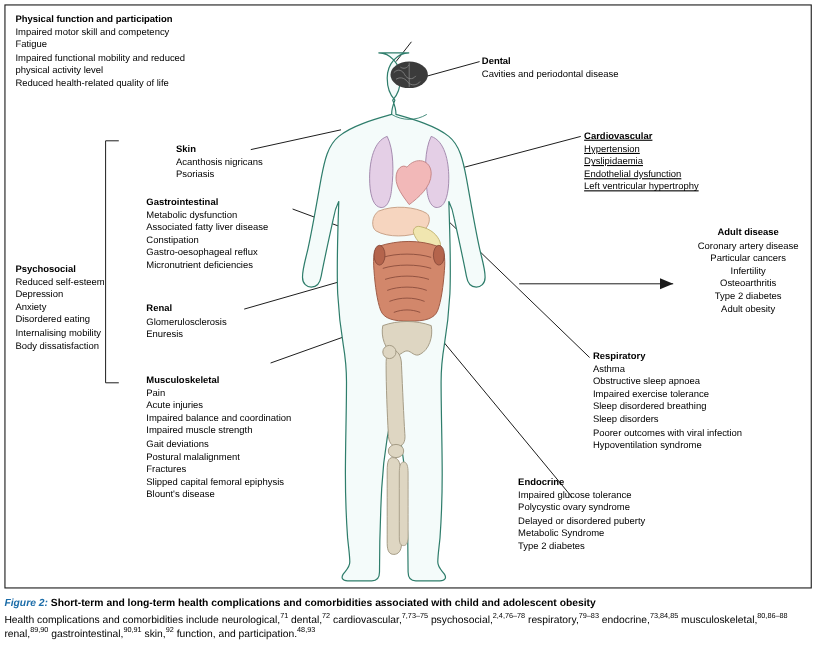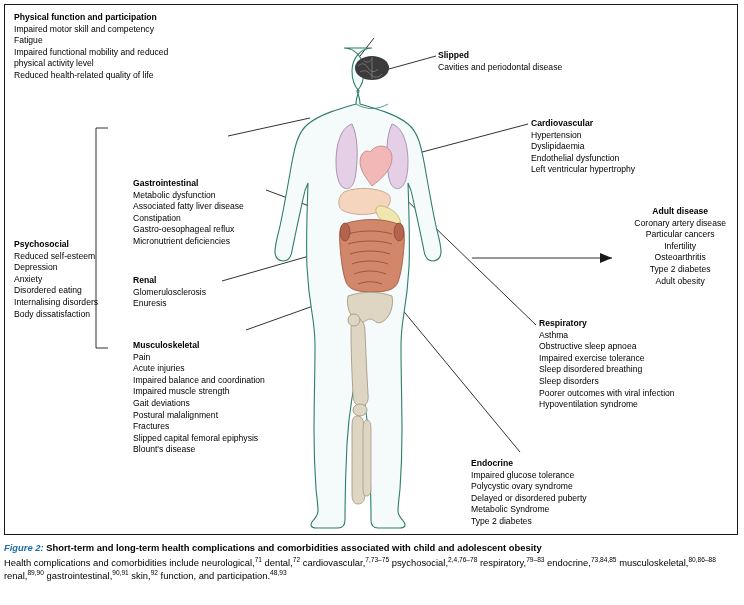--- a/index.html
+++ b/index.html
@@ -218,32 +218,37 @@
     <span class="hd">Physical function and participation</span>
     <span class="it">Impaired motor skill and competency</span>
     <span class="it">Fatigue</span>
     <span class="it">Impaired functional mobility and reduced</span>
     <span class="it">physical activity level</span>
     <span class="it">Reduced health-related quality of life</span>
   </div>
 
 
   <div class="block" style="left:438px; top:50px;">
-    <span class="hd">Slipped</span>
+    <span class="hd">Dental</span>
     <span class="it">Cavities and periodontal disease</span>
   </div>
 
-  <div class="block" style="left:531px; top:118px;">
+  <div class="block" style="left:531px; top:118px;text-decoration:underline;">
     <span class="hd">Cardiovascular</span>
     <span class="it">Hypertension</span>
     <span class="it">Dyslipidaemia</span>
     <span class="it">Endothelial dysfunction</span>
     <span class="it">Left ventricular hypertrophy</span>
   </div>
 
+  <div class="block" style="left:160px; top:130px;">
+    <span class="hd">Skin</span>
+    <span class="it">Acanthosis nigricans</span>
+    <span class="it">Psoriasis</span>
+  </div>
 
   <div class="block" style="left:133px; top:275px;">
     <span class="hd">Renal</span>
     <span class="it">Glomerulosclerosis</span>
     <span class="it">Enuresis</span>
   </div>
 
   <div class="block" style="left:133px; top:178px;">
     <span class="hd">Gastrointestinal</span>
     <span class="it">Metabolic dysfunction</span>
@@ -252,21 +257,21 @@
     <span class="it">Gastro-oesophageal reflux</span>
     <span class="it">Micronutrient deficiencies</span>
   </div>
 
   <div class="block" style="left:14px; top:239px;">
     <span class="hd">Psychosocial</span>
     <span class="it">Reduced self-esteem</span>
     <span class="it">Depression</span>
     <span class="it">Anxiety</span>
     <span class="it">Disordered eating</span>
-    <span class="it">Internalising disorders</span>
+    <span class="it">Internalising mobility</span>
     <span class="it">Body dissatisfaction</span>
   </div>
 
   <div class="block" style="left:133px; top:340px;">
     <span class="hd">Musculoskeletal</span>
     <span class="it">Pain</span>
     <span class="it">Acute injuries</span>
     <span class="it">Impaired balance and coordination</span>
     <span class="it">Impaired muscle strength</span>
     <span class="it">Gait deviations</span>
@@ -290,21 +295,21 @@
     <span class="hd">Respiratory</span>
     <span class="it">Asthma</span>
     <span class="it">Obstructive sleep apnoea</span>
     <span class="it">Impaired exercise tolerance</span>
     <span class="it">Sleep disordered breathing</span>
     <span class="it">Sleep disorders</span>
     <span class="it">Poorer outcomes with viral infection</span>
     <span class="it">Hypoventilation syndrome</span>
   </div>
 
-  <div class="block" style="left:471px; top:458px;">
+  <div class="block" style="left:471px; top:433px;">
     <span class="hd">Endocrine</span>
     <span class="it">Impaired glucose tolerance</span>
     <span class="it">Polycystic ovary syndrome</span>
     <span class="it">Delayed or disordered puberty</span>
     <span class="it">Metabolic Syndrome</span>
     <span class="it">Type 2 diabetes</span>
   </div>
 
   <div class="caption">
     <span class="cap-lead">Figure 2:</span>

